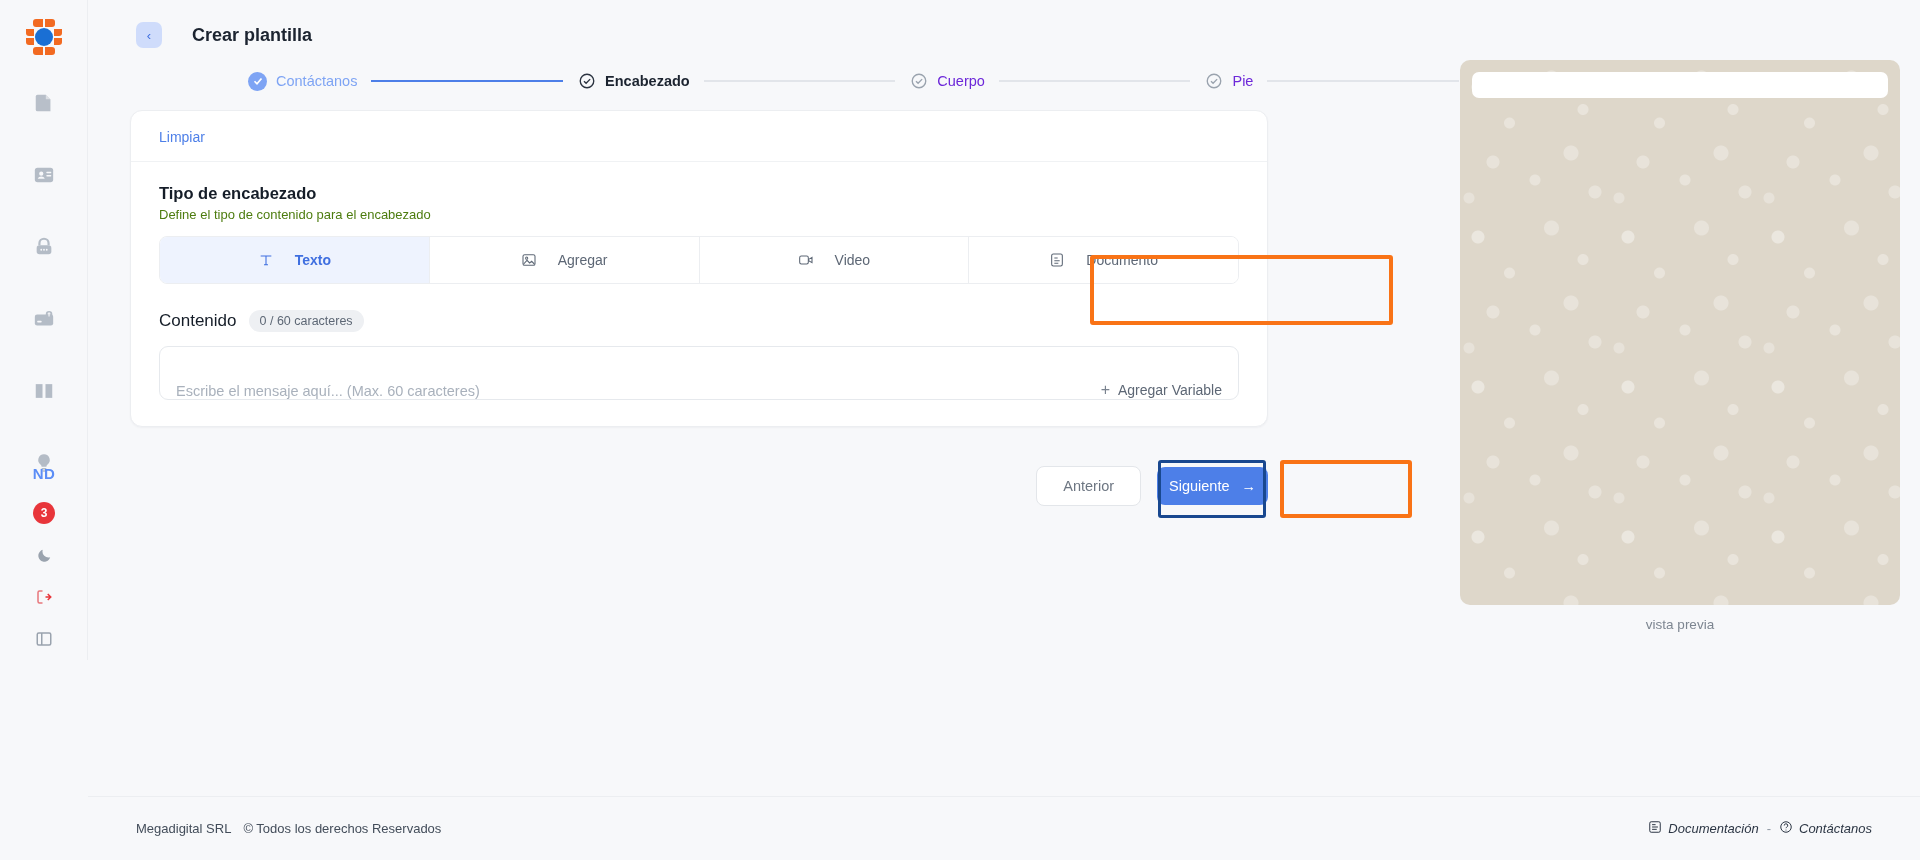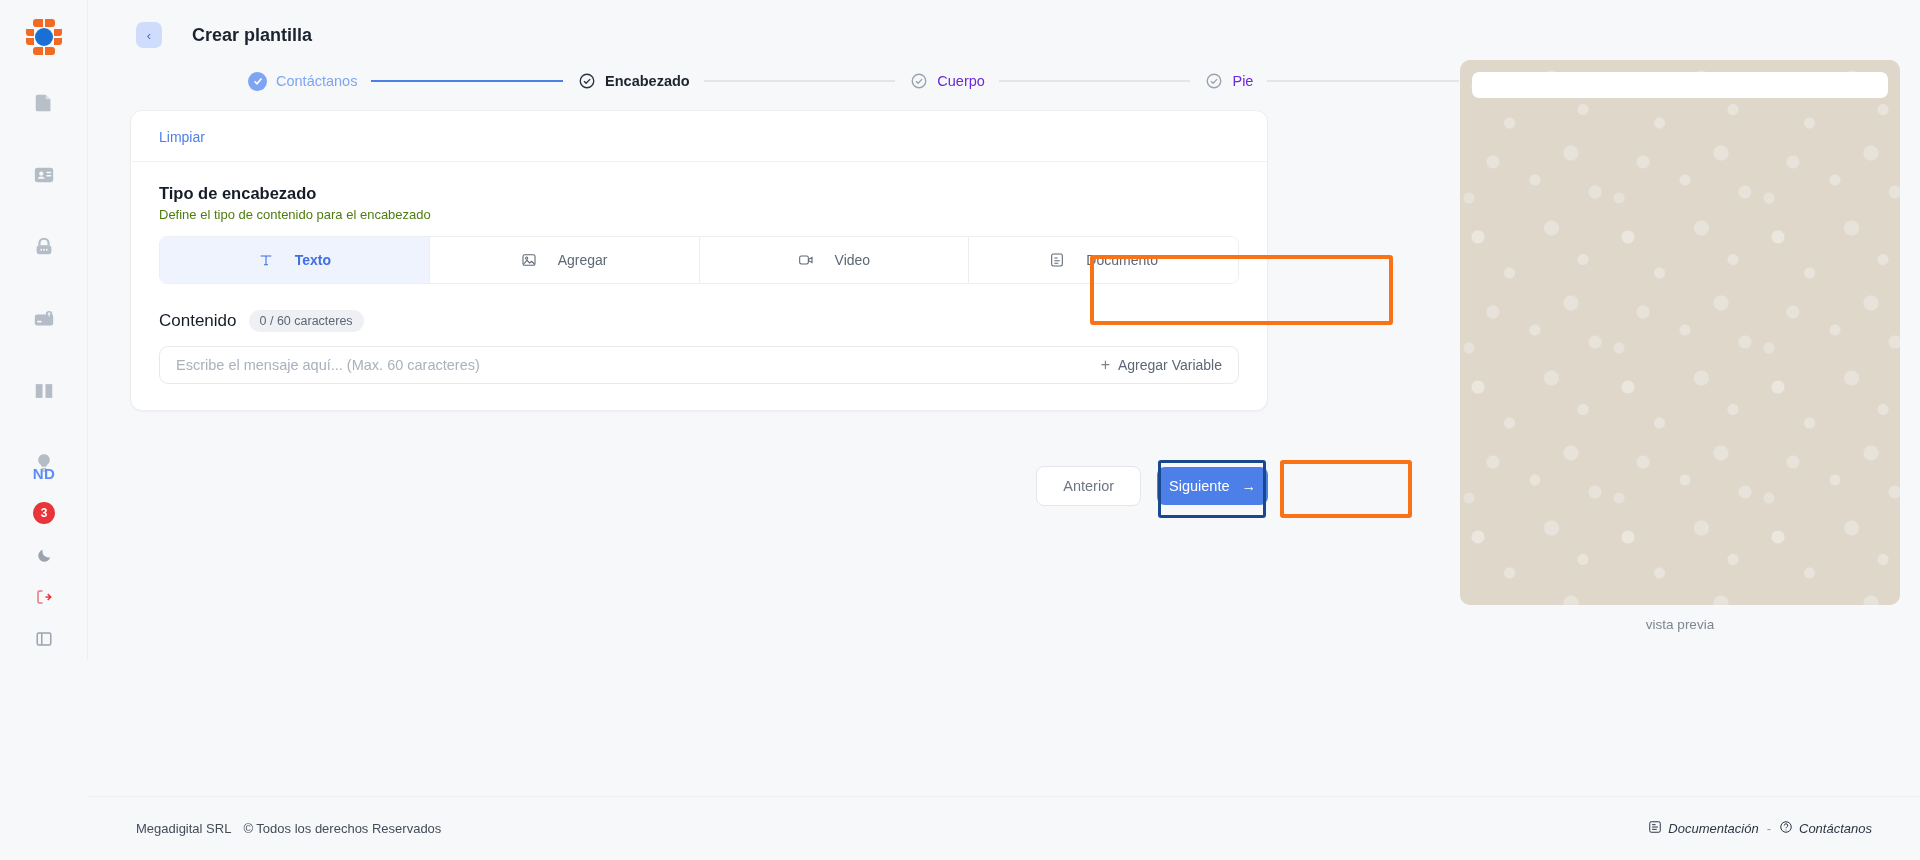--- a/index.html
+++ b/index.html
@@ -100,21 +100,21 @@
 
   .content-head { display: flex; align-items: center; gap: 12px; margin-top: 26px; }
   .content-title { font-size: 17px; font-weight: 400; color: #151d28; }
   .count-badge {
     background: #eef0f3; border-radius: 12px; padding: 4px 11px;
     font-size: 12.5px; color: #5d6775;
   }
 
   .input-wrap {
     margin-top: 14px; border: 1px solid #e6e9ed; border-radius: 9px;
-    height: 38px; display: flex; align-items: center; padding: 0 16px 0 16px;
+    height: 54px; display: flex; align-items: flex-end; padding: 0 16px 0 16px;
     background: #fff;
   }
   .input-wrap input {
     flex: 1; border: none; outline: none; font-size: 14.5px; color: #2b3340;
     font-family: "Liberation Sans", sans-serif; background: transparent;
   }
   .input-wrap input::placeholder { color: #a9b1bc; }
   .add-var { display: flex; align-items: center; gap: 8px; font-size: 14px; color: #5d6775; cursor: pointer; }
   .add-var .plus { font-size: 16px; color: #7a838f; }
 

